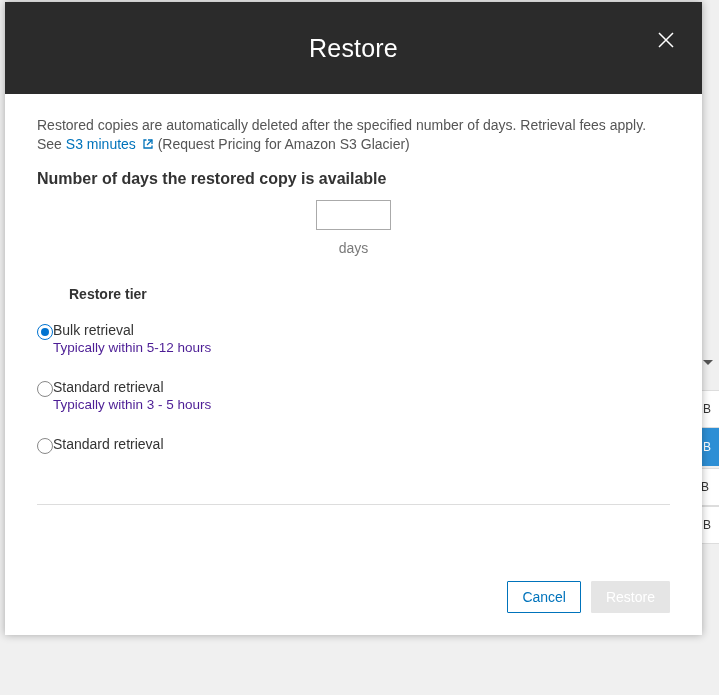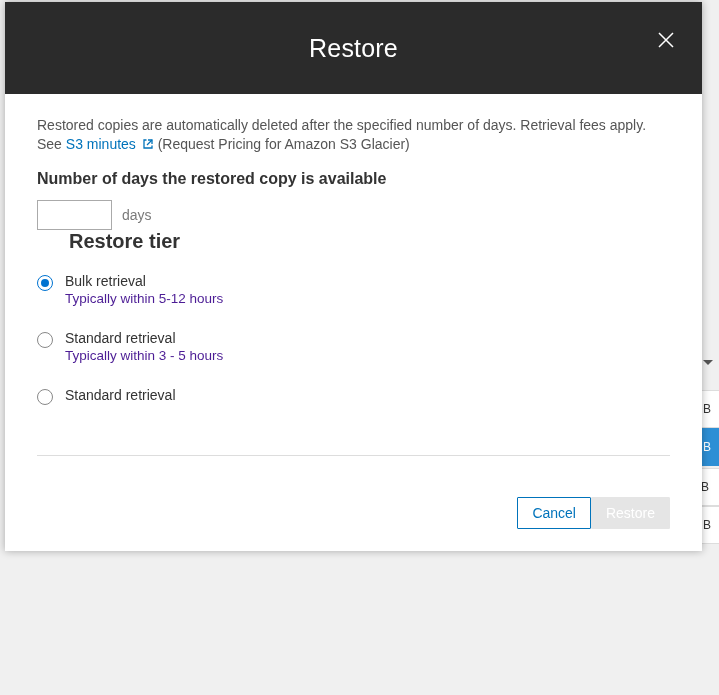--- a/index.html
+++ b/index.html
@@ -18,21 +18,21 @@
     .modal-backdrop {
       position: absolute;
       inset: 0;
       background: transparent;
     }
     .modal {
       position: absolute;
       top: 2px;
       left: 5px;
       width: 697px;
-      height: 549px;
+      height: 633px;
       background: #fff;
       box-shadow: 0 0 8px rgba(0,0,0,0.3);
       display: flex;
       flex-direction: column;
     }
     .modal-header {
       background: #2b2b2b;
       color: #fff;
       height: 92px;
       display: flex;
@@ -62,41 +62,41 @@
       font-size: 14px;
     }
     .intro { color: #555; line-height: 1.35; }
     .link { color: #0073bb; text-decoration: none; cursor:pointer;}
     .ext-icon { width: 12px; height: 12px; display: inline-block; vertical-align: -1px; margin-left:2px;}
     .section-title { font-size: 19px; color: #5a5a5a; font-weight: 400; margin-top: 20px; }
     .meta { margin-top: 14px; font-size: 14px; color:#333;}
     .meta-row { margin-top: 4px; }
     .meta-label { font-weight: 700; }
     .form-label { font-weight: 700; margin-top: 16px; font-size: 16px; }
-    .days-row { margin-top: 12px; display: flex; align-items: center; gap: 10px;}
+    .days-row { margin-top: 12px; display: flex; align-items: center; gap: 10px; flex-direction: column;}
     .days-input {
       width: 75px; height: 30px; border: 1px solid #aaa; padding: 0 6px; font-size: 14px;
     }
     .days-unit { color: #7a7a7a; }
-    .tier-label { font-weight: 700; font-size: 20px; padding-left: 32px; }
+    .tier-label { font-weight: 700; margin-top: 30px; font-size: 14px; padding-left: 32px; }
     .radio-group { margin-top: 10px; }
-    .radio-item { display: flex; align-items: flex-start; gap: 12px; padding: 10px 0 14px 0; cursor:pointer;}
+    .radio-item { display: flex; align-items: flex-start; padding: 10px 0 14px 0; cursor:pointer;}
     .radio-circle {
       width: 16px; height: 16px; border: 1.5px solid #888; border-radius: 50%; flex-shrink:0; margin-top:2px;
       display:flex; align-items:center; justify-content:center;
     }
     .radio-circle.selected { border-color: #0073d1; }
     .radio-dot { width: 8px; height: 8px; background: #0073d1; border-radius: 50%; }
     .radio-text { display: flex; flex-direction: column; gap: 2px; }
     .radio-title { color: #333; font-size: 14px; }
     .radio-sub { color: #4c1d95; font-size: 13.5px; }
     .divider { height: 1px; background: #ddd; margin: 36px 0 0 0; }
     .modal-footer {
       padding: 18px 32px 22px 32px;
-      display: flex; justify-content: flex-end; 
+      display: flex; justify-content: flex-end; gap: 10px;
     }
     .btn { min-width: 70px; height: 32px; font-size: 14px; cursor:pointer; border-radius: 1px; padding: 0 14px;}
     .btn-cancel { background: #fff; border: 1px solid #0073bb; color: #0073bb; }
     .btn-restore { background: #e5e5e5; border: 1px solid #e5e5e5; color: #fff; }
   </style>
 </head>
 <body>
 
 <span class="bg-caret"></span>
 <span class="bg-row" style="top:390px">MB</span>

